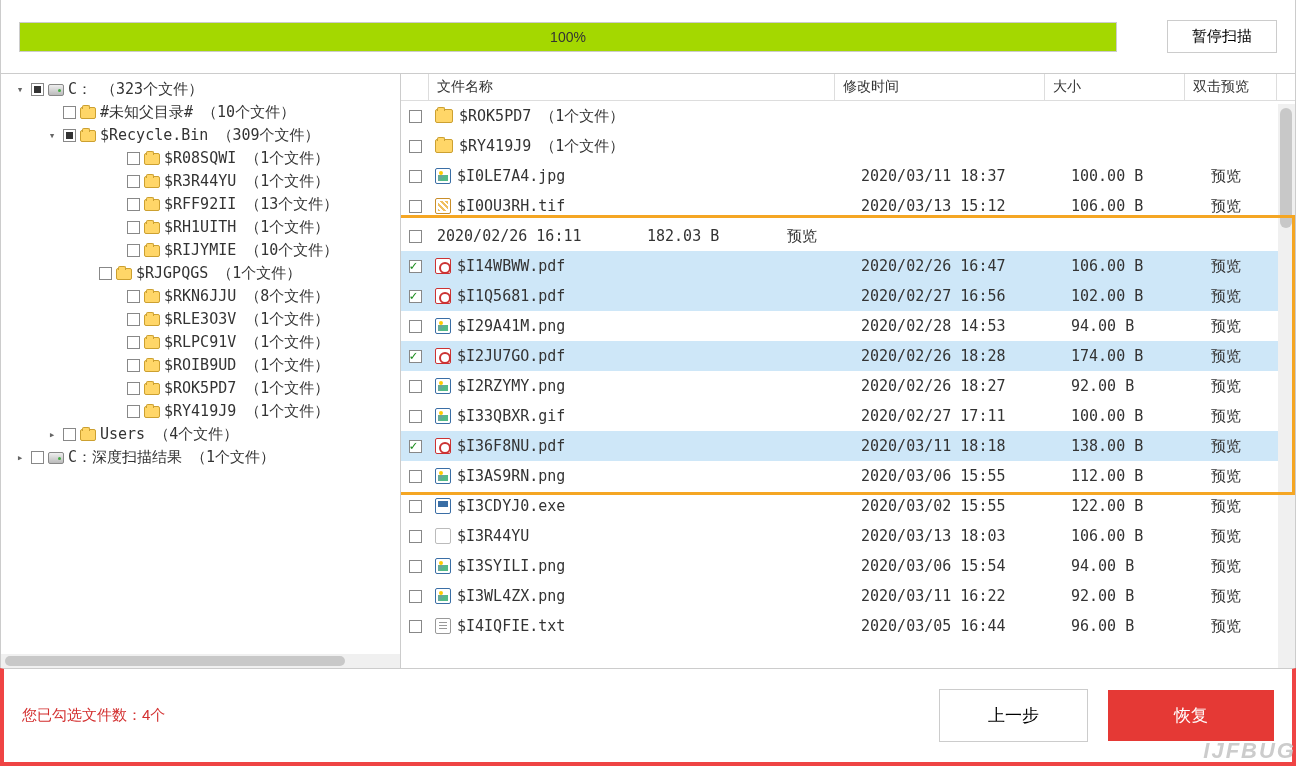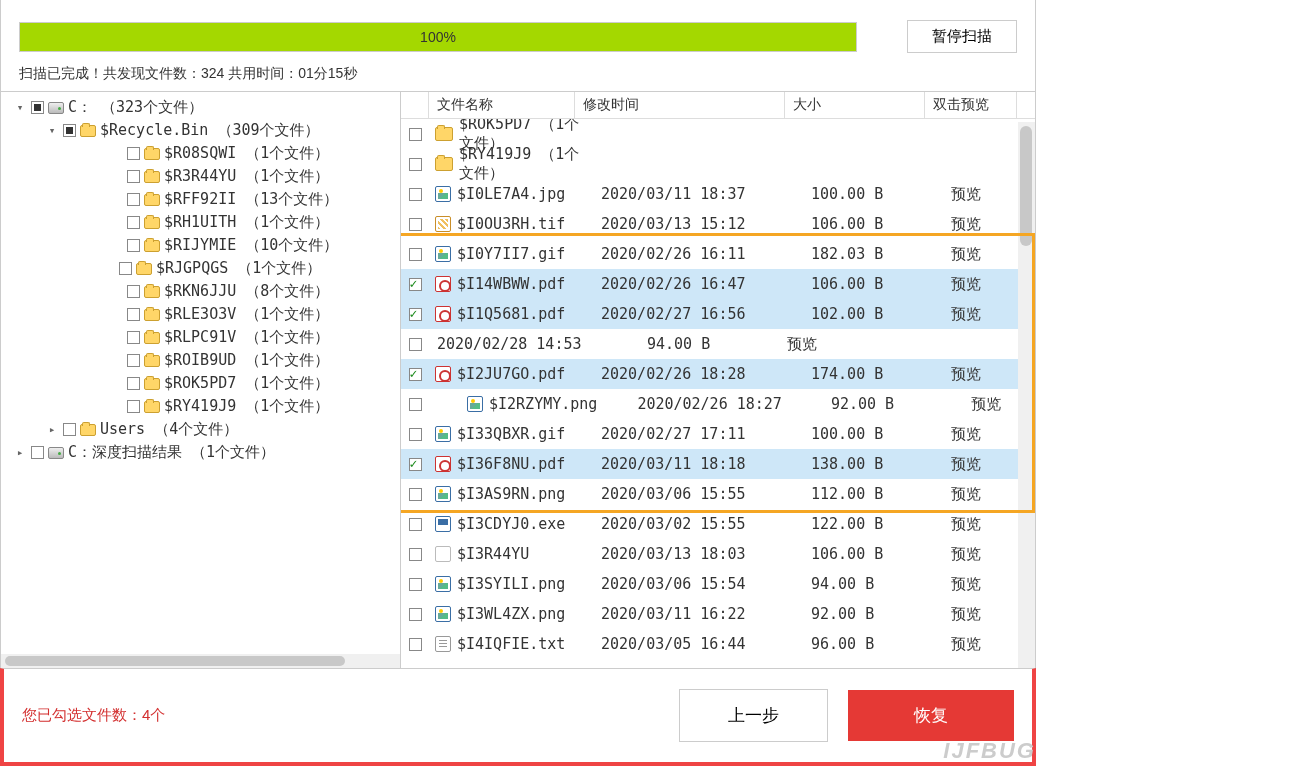--- a/index.html
+++ b/index.html
@@ -1,17 +1,17 @@
 <!DOCTYPE html>
 <html><head>
 <meta charset="utf-8">
 <style>
 * { margin: 0; padding: 0; box-sizing: border-box; }
 body { font-family: "Microsoft YaHei", "SimSun", sans-serif; font-size: 14px; background: #fff; color: #333; }
-.app { width: 1036px; height: 766px; position: relative; display: flex; flex-direction: column; }
+.app { width: 1296px; height: 766px; position: relative; display: flex; flex-direction: column; }
 
 .top-section { padding: 20px 18px 8px 18px; border: 1px solid #ccc; border-top: none; }
 .progress-row { display: flex; align-items: center; gap: 50px; margin-bottom: 12px; }
 .progress-bar-outer { flex: 1; height: 30px; background: #f0f0f0; border: 1px solid #ccc; position: relative; }
 .progress-bar-inner { height: 100%; background: #a4d800; }
 .progress-text { position: absolute; left: 50%; top: 50%; transform: translate(-50%, -50%); font-size: 14px; color: #333; }
 .pause-btn { background: #fff; border: 1px solid #ccc; padding: 6px 24px; font-size: 15px; cursor: pointer; }
 .status-line { font-size: 14px; color: #333; }
 
 .main-area { flex: 1; display: flex; border: 1px solid #ccc; border-top: none; border-bottom: none; overflow: hidden; }
@@ -89,34 +89,34 @@
 <div class="app">
 
   <div class="top-section">
     <div class="progress-row">
       <div class="progress-bar-outer">
         <div class="progress-bar-inner" id="pbar" style="width: 100%;"></div>
         <div class="progress-text">100%</div>
       </div>
       <button class="pause-btn">暂停扫描</button>
     </div>
-    <div class="status-line">扫描已完成！共发现文件数：324  共用时间：01分15秒</div>
   </div>
 
   <div class="main-area">
 
     <div class="tree-panel" id="tree-panel">
       <div class="tree-node" style="padding-left: 12px;"><span class="tree-toggle">▾</span><span class="tree-checkbox indet"></span><span class="tree-icon drive-icon"></span><span class="tree-label">C：  （323个文件）</span></div>
+        <div class="tree-node" style="padding-left: 44px;"><span class="tree-toggle"></span><span class="tree-checkbox"></span><span class="tree-icon folder-icon"></span><span class="tree-label">#未知父目录#   （10个文件）</span></div>
         <div class="tree-node" style="padding-left: 44px;"><span class="tree-toggle">▾</span><span class="tree-checkbox indet"></span><span class="tree-icon folder-icon"></span><span class="tree-label">$Recycle.Bin   （309个文件）</span></div>
         <div class="tree-node" style="padding-left: 108px;"><span class="tree-toggle"></span><span class="tree-checkbox"></span><span class="tree-icon folder-icon"></span><span class="tree-label">$R08SQWI  （1个文件）</span></div>
         <div class="tree-node" style="padding-left: 108px;"><span class="tree-toggle"></span><span class="tree-checkbox"></span><span class="tree-icon folder-icon"></span><span class="tree-label">$R3R44YU  （1个文件）</span></div>
         <div class="tree-node" style="padding-left: 108px;"><span class="tree-toggle"></span><span class="tree-checkbox"></span><span class="tree-icon folder-icon"></span><span class="tree-label">$RFF92II  （13个文件）</span></div>
         <div class="tree-node" style="padding-left: 108px;"><span class="tree-toggle"></span><span class="tree-checkbox"></span><span class="tree-icon folder-icon"></span><span class="tree-label">$RH1UITH  （1个文件）</span></div>
         <div class="tree-node" style="padding-left: 108px;"><span class="tree-toggle"></span><span class="tree-checkbox"></span><span class="tree-icon folder-icon"></span><span class="tree-label">$RIJYMIE  （10个文件）</span></div>
-        <div class="tree-node" style="padding-left: 100px;"><span class="tree-toggle"></span><span class="tree-checkbox"></span><span class="tree-icon folder-icon"></span><span class="tree-label">$RJGPQGS  （1个文件）</span></div>
+        <div class="tree-node" style="padding-left: 80px;"><span class="tree-toggle"></span><span class="tree-checkbox"></span><span class="tree-icon folder-icon"></span><span class="tree-label">$RJGPQGS  （1个文件）</span></div>
         <div class="tree-node" style="padding-left: 108px;"><span class="tree-toggle"></span><span class="tree-checkbox"></span><span class="tree-icon folder-icon"></span><span class="tree-label">$RKN6JJU  （8个文件）</span></div>
         <div class="tree-node" style="padding-left: 108px;"><span class="tree-toggle"></span><span class="tree-checkbox"></span><span class="tree-icon folder-icon"></span><span class="tree-label">$RLE3O3V  （1个文件）</span></div>
         <div class="tree-node" style="padding-left: 108px;"><span class="tree-toggle"></span><span class="tree-checkbox"></span><span class="tree-icon folder-icon"></span><span class="tree-label">$RLPC91V  （1个文件）</span></div>
         <div class="tree-node" style="padding-left: 108px;"><span class="tree-toggle"></span><span class="tree-checkbox"></span><span class="tree-icon folder-icon"></span><span class="tree-label">$ROIB9UD  （1个文件）</span></div>
         <div class="tree-node" style="padding-left: 108px;"><span class="tree-toggle"></span><span class="tree-checkbox"></span><span class="tree-icon folder-icon"></span><span class="tree-label">$ROK5PD7  （1个文件）</span></div>
         <div class="tree-node" style="padding-left: 108px;"><span class="tree-toggle"></span><span class="tree-checkbox"></span><span class="tree-icon folder-icon"></span><span class="tree-label">$RY419J9  （1个文件）</span></div>
         <div class="tree-node" style="padding-left: 44px;"><span class="tree-toggle">▸</span><span class="tree-checkbox"></span><span class="tree-icon folder-icon"></span><span class="tree-label">Users  （4个文件）</span></div>
         <div class="tree-node" style="padding-left: 12px;"><span class="tree-toggle">▸</span><span class="tree-checkbox"></span><span class="tree-icon drive-icon"></span><span class="tree-label">C：深度扫描结果  （1个文件）</span></div>
         <div class="tree-hscroll">
         <div class="tree-hscroll-thumb"></div>
@@ -179,24 +179,20 @@
               <span>$I0OU3RH.tif</span>
             </div>
             <div class="col-date">2020/03/13 15:12</div>
             <div class="col-size">106.00 B</div>
             <div class="col-preview">预览</div>
           </div>
           <div class="file-row" style="height: 30px;">
             <div class="col-chk">
               <span class="chk"></span>
             </div>
-            <div class="col-name">
-              <span class="ficon ficon-img"></span>
-              <span>$I0Y7II7.gif</span>
-            </div>
             <div class="col-date">2020/02/26 16:11</div>
             <div class="col-size">182.03 B</div>
             <div class="col-preview">预览</div>
           </div>
           <div class="file-row highlight" style="height: 30px;">
             <div class="col-chk">
               <span class="chk checked"></span>
             </div>
             <div class="col-name">
               <span class="ficon ficon-pdf"></span>
@@ -215,37 +211,41 @@
               <span>$I1Q5681.pdf</span>
             </div>
             <div class="col-date">2020/02/27 16:56</div>
             <div class="col-size">102.00 B</div>
             <div class="col-preview">预览</div>
           </div>
           <div class="file-row" style="height: 30px;">
             <div class="col-chk">
               <span class="chk"></span>
             </div>
+            <div class="col-name">
+              <span class="ficon ficon-img"></span>
+              <span>$I29A41M.png</span>
+            </div>
             <div class="col-date">2020/02/28 14:53</div>
             <div class="col-size">94.00 B</div>
             <div class="col-preview">预览</div>
           </div>
           <div class="file-row highlight" style="height: 30px;">
             <div class="col-chk">
               <span class="chk checked"></span>
             </div>
             <div class="col-name">
               <span class="ficon ficon-pdf"></span>
               <span>$I2JU7GO.pdf</span>
             </div>
             <div class="col-date">2020/02/26 18:28</div>
             <div class="col-size">174.00 B</div>
             <div class="col-preview">预览</div>
           </div>
-          <div class="file-row" style="height: 30px; gap: 32px;">
+          <div class="file-row" style="height: 30px;">
             <div class="col-chk">
               <span class="chk"></span>
             </div>
             <div class="col-name">
               <span class="ficon ficon-img"></span>
               <span>$I2RZYMY.png</span>
             </div>
             <div class="col-date">2020/02/26 18:27</div>
             <div class="col-size">92.00 B</div>
             <div class="col-preview">预览</div>

